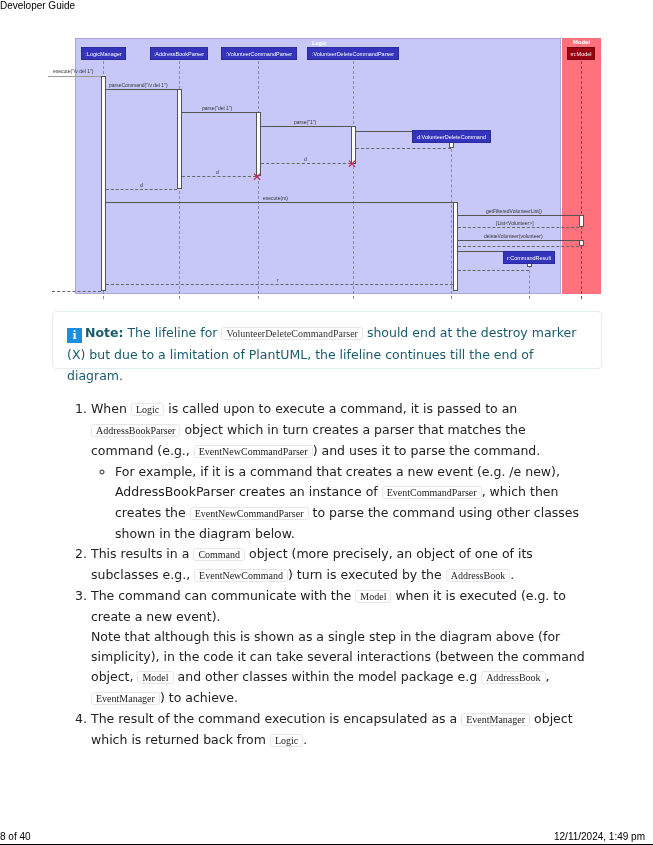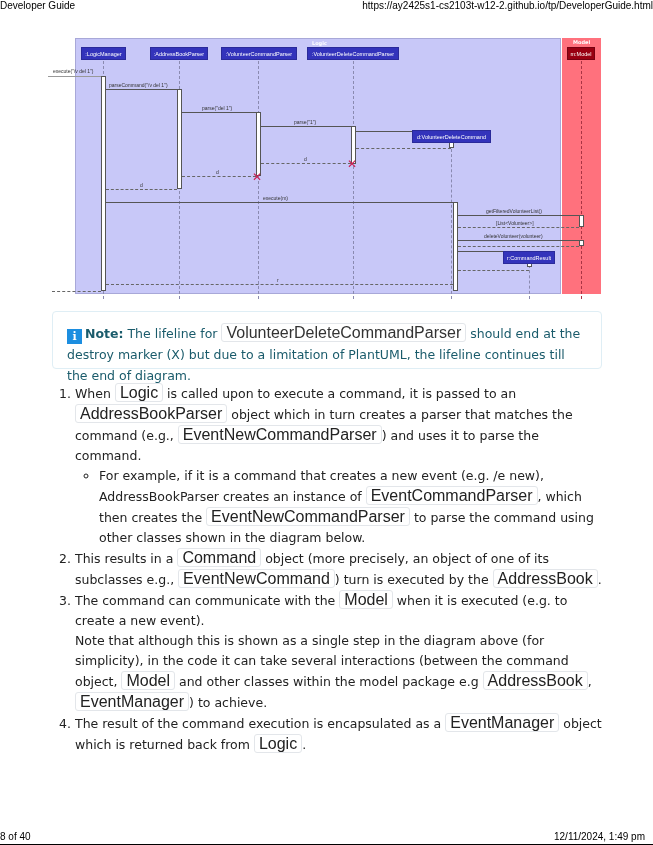--- a/index.html
+++ b/index.html
@@ -26,36 +26,35 @@
   .act { position:absolute; width:5px; background:#fff; border:1px solid #555; box-sizing:border-box; }
   .msg { position:absolute; height:0; border-top:1px solid #555; }
   .msg.ret { border-top:1px dashed #666; }
   .lbl { position:absolute; font-size:5px; color:#333; white-space:nowrap; font-family:"Liberation Sans", sans-serif; }
   .x { position:absolute; font-size:12px; color:#cc2255; line-height:12px; font-weight:bold; }
 
   .note { position:absolute; left:52px; top:311px; width:550px; height:58px; border:1px solid #dfeef5;
           border-radius:4px; box-sizing:border-box; padding:10px 12px 0 14px; font-size:12.5px; line-height:21px; color:#1a5b6b; }
   .note .info-icon { display:inline-block; width:15px; height:15px; background:#1c8ee0; color:#fff; font-size:11px; font-weight:bold;
           text-align:center; line-height:15px; vertical-align:-2px; margin-right:3px; font-family:"DejaVu Serif", serif; }
-  code { font-family:Liberation Sans, sans-serif; font-size:16px; color:#222;
+  code { font-family:Liberation Serif, serif; font-size:10px; color:#222;
          background:#fff; border:1px solid #e3e6ea; border-radius:3px; padding:0 4px; }
   .note code { color:#333; }
 
   .body-text { position:absolute; left:50px; top:383px; width:556px; font-size:12.5px; line-height:20px; color:#222; }
   .body-text p { margin:0 0 10px 0; }
-  ol { margin:0; padding-left:25px; }
+  ol { margin:16px; padding-left:25px; }
   ol li { margin:0; }
   ul.sub { margin:0; padding-left:24px; list-style:circle; }
 </style>
 </head>
 <body>
 
 <div class="hdr">
   <span class="l">Developer Guide</span>
-  <span class="r">https://ay2425s1-cs2103t-w12-2.github.io/tp/DeveloperGuide.html</span>
 </div>
 
 <div class="diagram">
   <div class="logic-box">
     <span class="box-title" style="left:236px;">Logic</span>
   </div>
   <div class="model-box">
     <span class="box-title" style="left:11px;">Model</span>
   </div>
 

